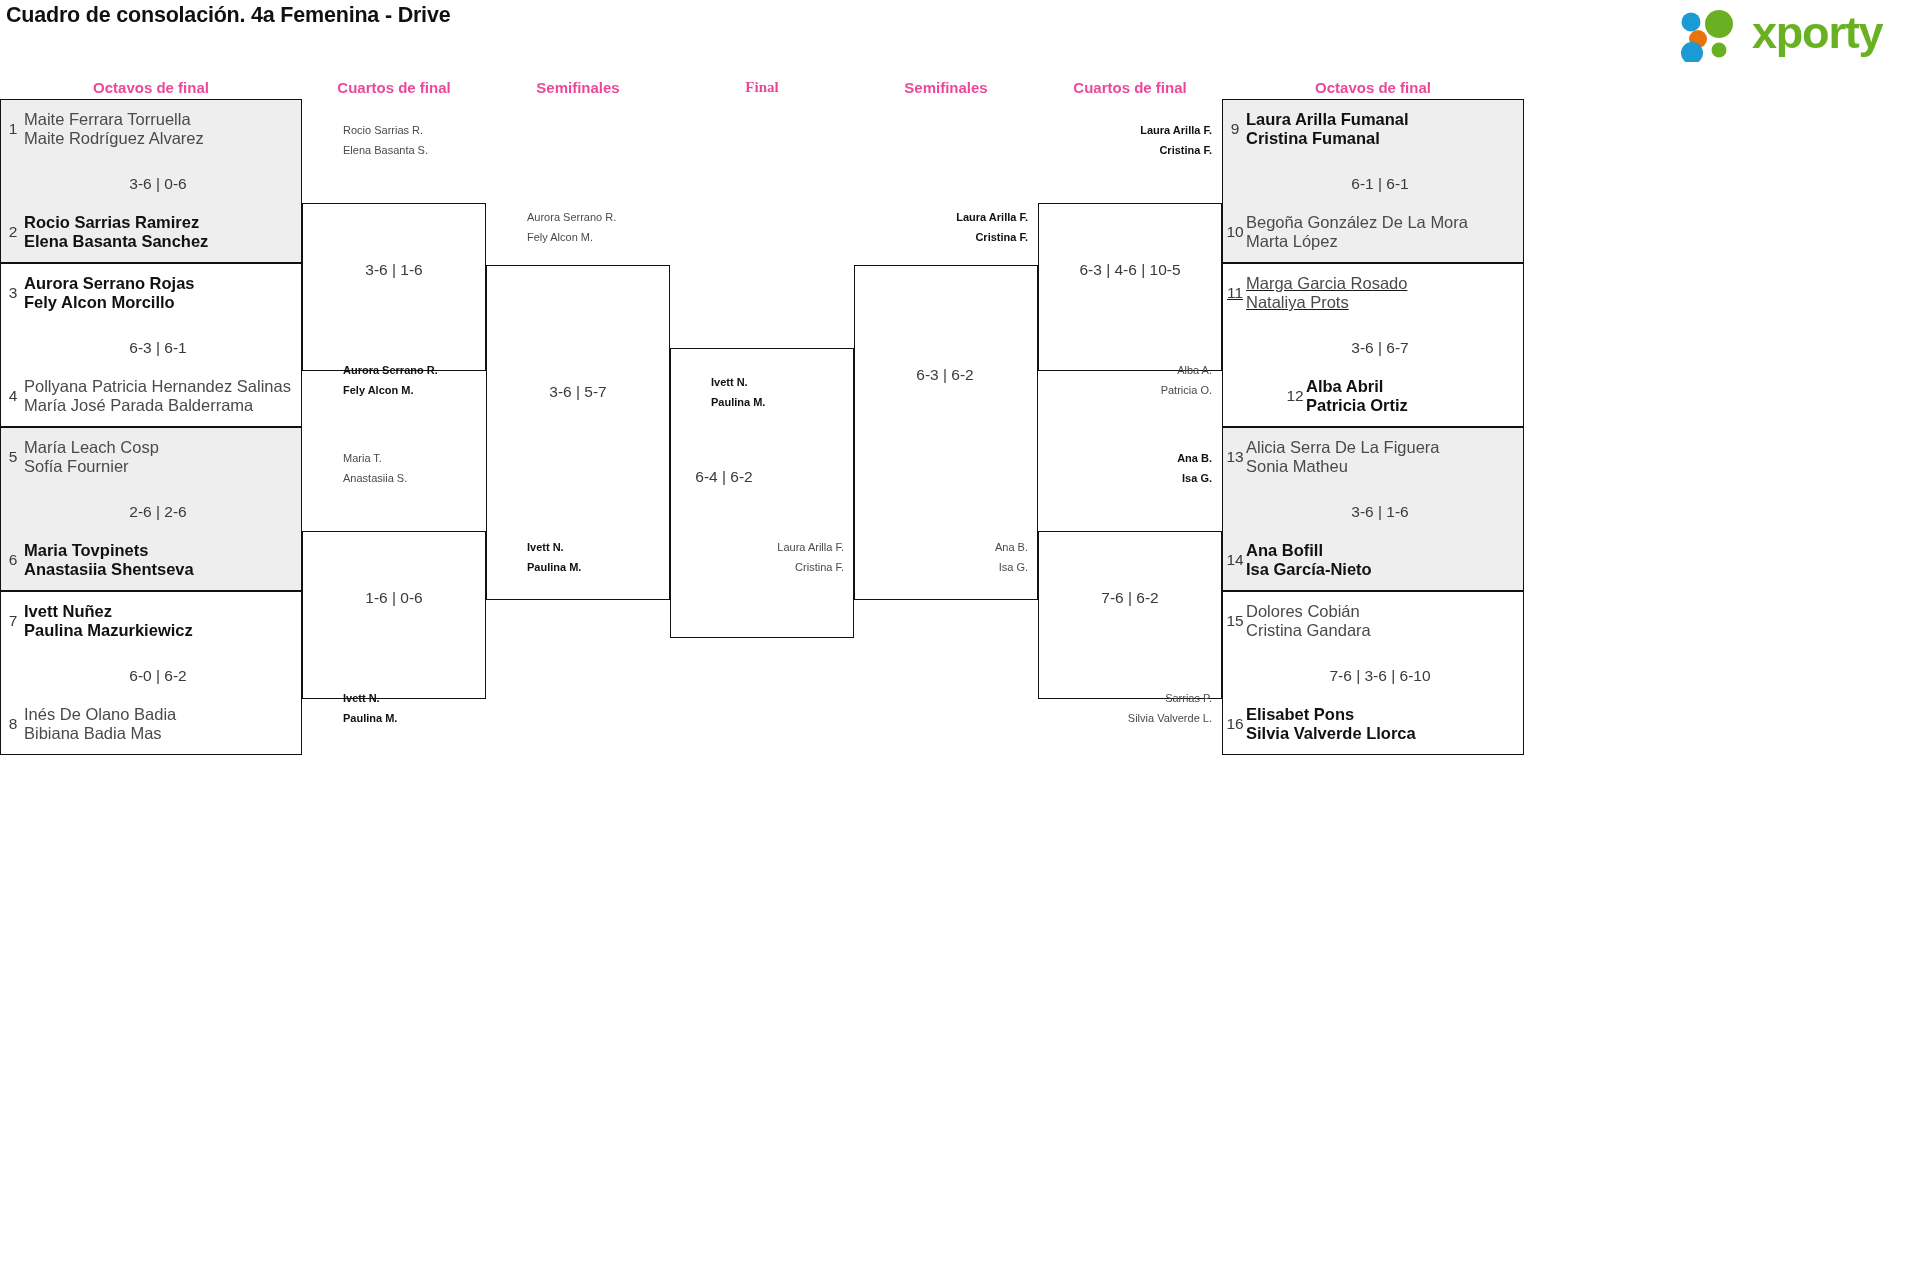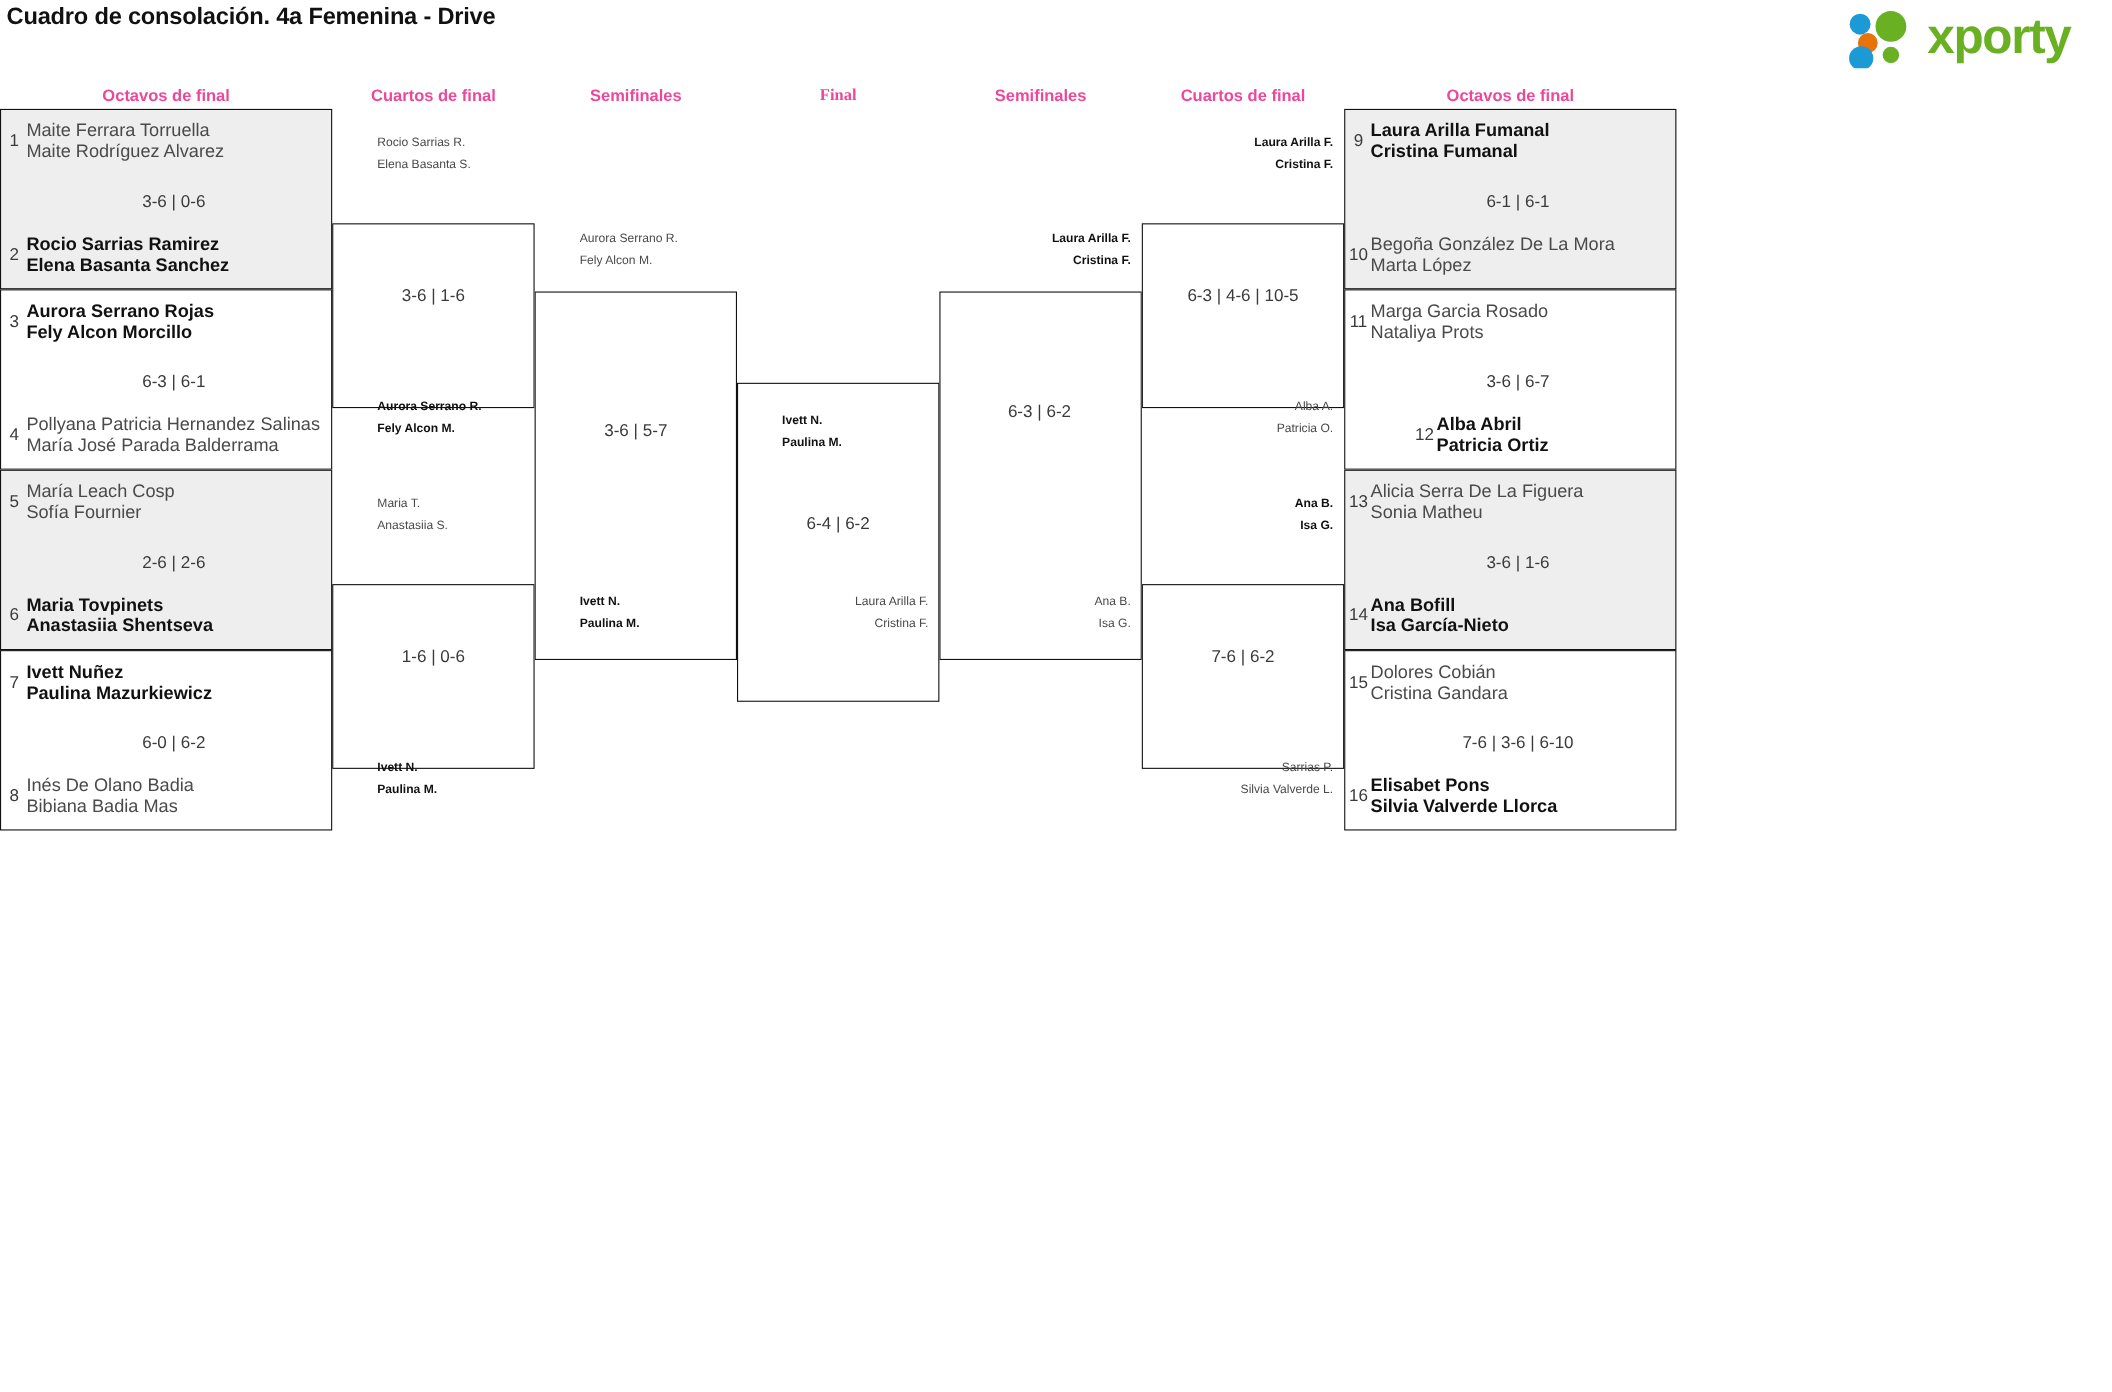--- a/index.html
+++ b/index.html
@@ -186,21 +186,21 @@
       <div class="score" style="left: 486px; top: 383px; width: 184px;">3-6 | 5-7</div>
       <div class="adv winner" style="left: 496px; top: 538px; width: 168px;">
         <div class="nm">Ivett N.</div>
         <div class="nm">Paulina M.</div>
       </div>
       <div class="box" style="left: 670px; top: 348px; width: 184px; height: 290px;"></div>
       <div class="adv winner" style="left: 680px; top: 373px; width: 168px;">
         <div class="nm">Ivett N.</div>
         <div class="nm">Paulina M.</div>
       </div>
-      <div class="score" style="left: 670px; top: 468px; width: 184px;">6-4 | 6-2</div>
+      <div class="score" style="left: 632px; top: 468px; width: 184px;">6-4 | 6-2</div>
       <div class="adv loser ta-right" style="left: 676px; top: 538px; width: 168px;">
         <div class="nm">Laura Arilla F.</div>
         <div class="nm">Cristina F.</div>
       </div>
       <div class="box" style="left: 854px; top: 265px; width: 184px; height: 335px;"></div>
       <div class="adv winner ta-right" style="left: 860px; top: 208px; width: 168px;">
         <div class="nm">Laura Arilla F.</div>
         <div class="nm">Cristina F.</div>
       </div>
       <div class="score" style="left: 854px; top: 366px; width: 182px;">6-3 | 6-2</div>
@@ -238,21 +238,21 @@
       </div>
       <div class="score" style="left: 1244px; top: 175px; width: 272px;">6-1 | 6-1</div>
       <div class="entry" style="left: 1224px; top: 212px; width: 296px; height: 40px;">
         <div class="seed">10</div>
         <div class="names loser">
           <div class="nm">Begoña González De La Mora</div>
           <div class="nm">Marta López</div>
         </div>
       </div>
       <div class="box" style="left: 1222px; top: 263px; width: 302px; height: 164px;"></div>
-      <div class="entry" style="left: 1224px; top: 273px; width: 296px; height: 40px;">
+      <div class="entry" style="left: 1224px; top: 273px; width: 296px; height: 40px; text-decoration: underline;">
         <div class="seed">11</div>
         <div class="names loser">
           <div class="nm">Marga Garcia Rosado</div>
           <div class="nm">Nataliya Prots</div>
         </div>
       </div>
       <div class="score" style="left: 1244px; top: 339px; width: 272px;">3-6 | 6-7</div>
       <div class="entry" style="left: 1284px; top: 376px; width: 296px; height: 40px;">
         <div class="seed">12</div>
         <div class="names winner">

